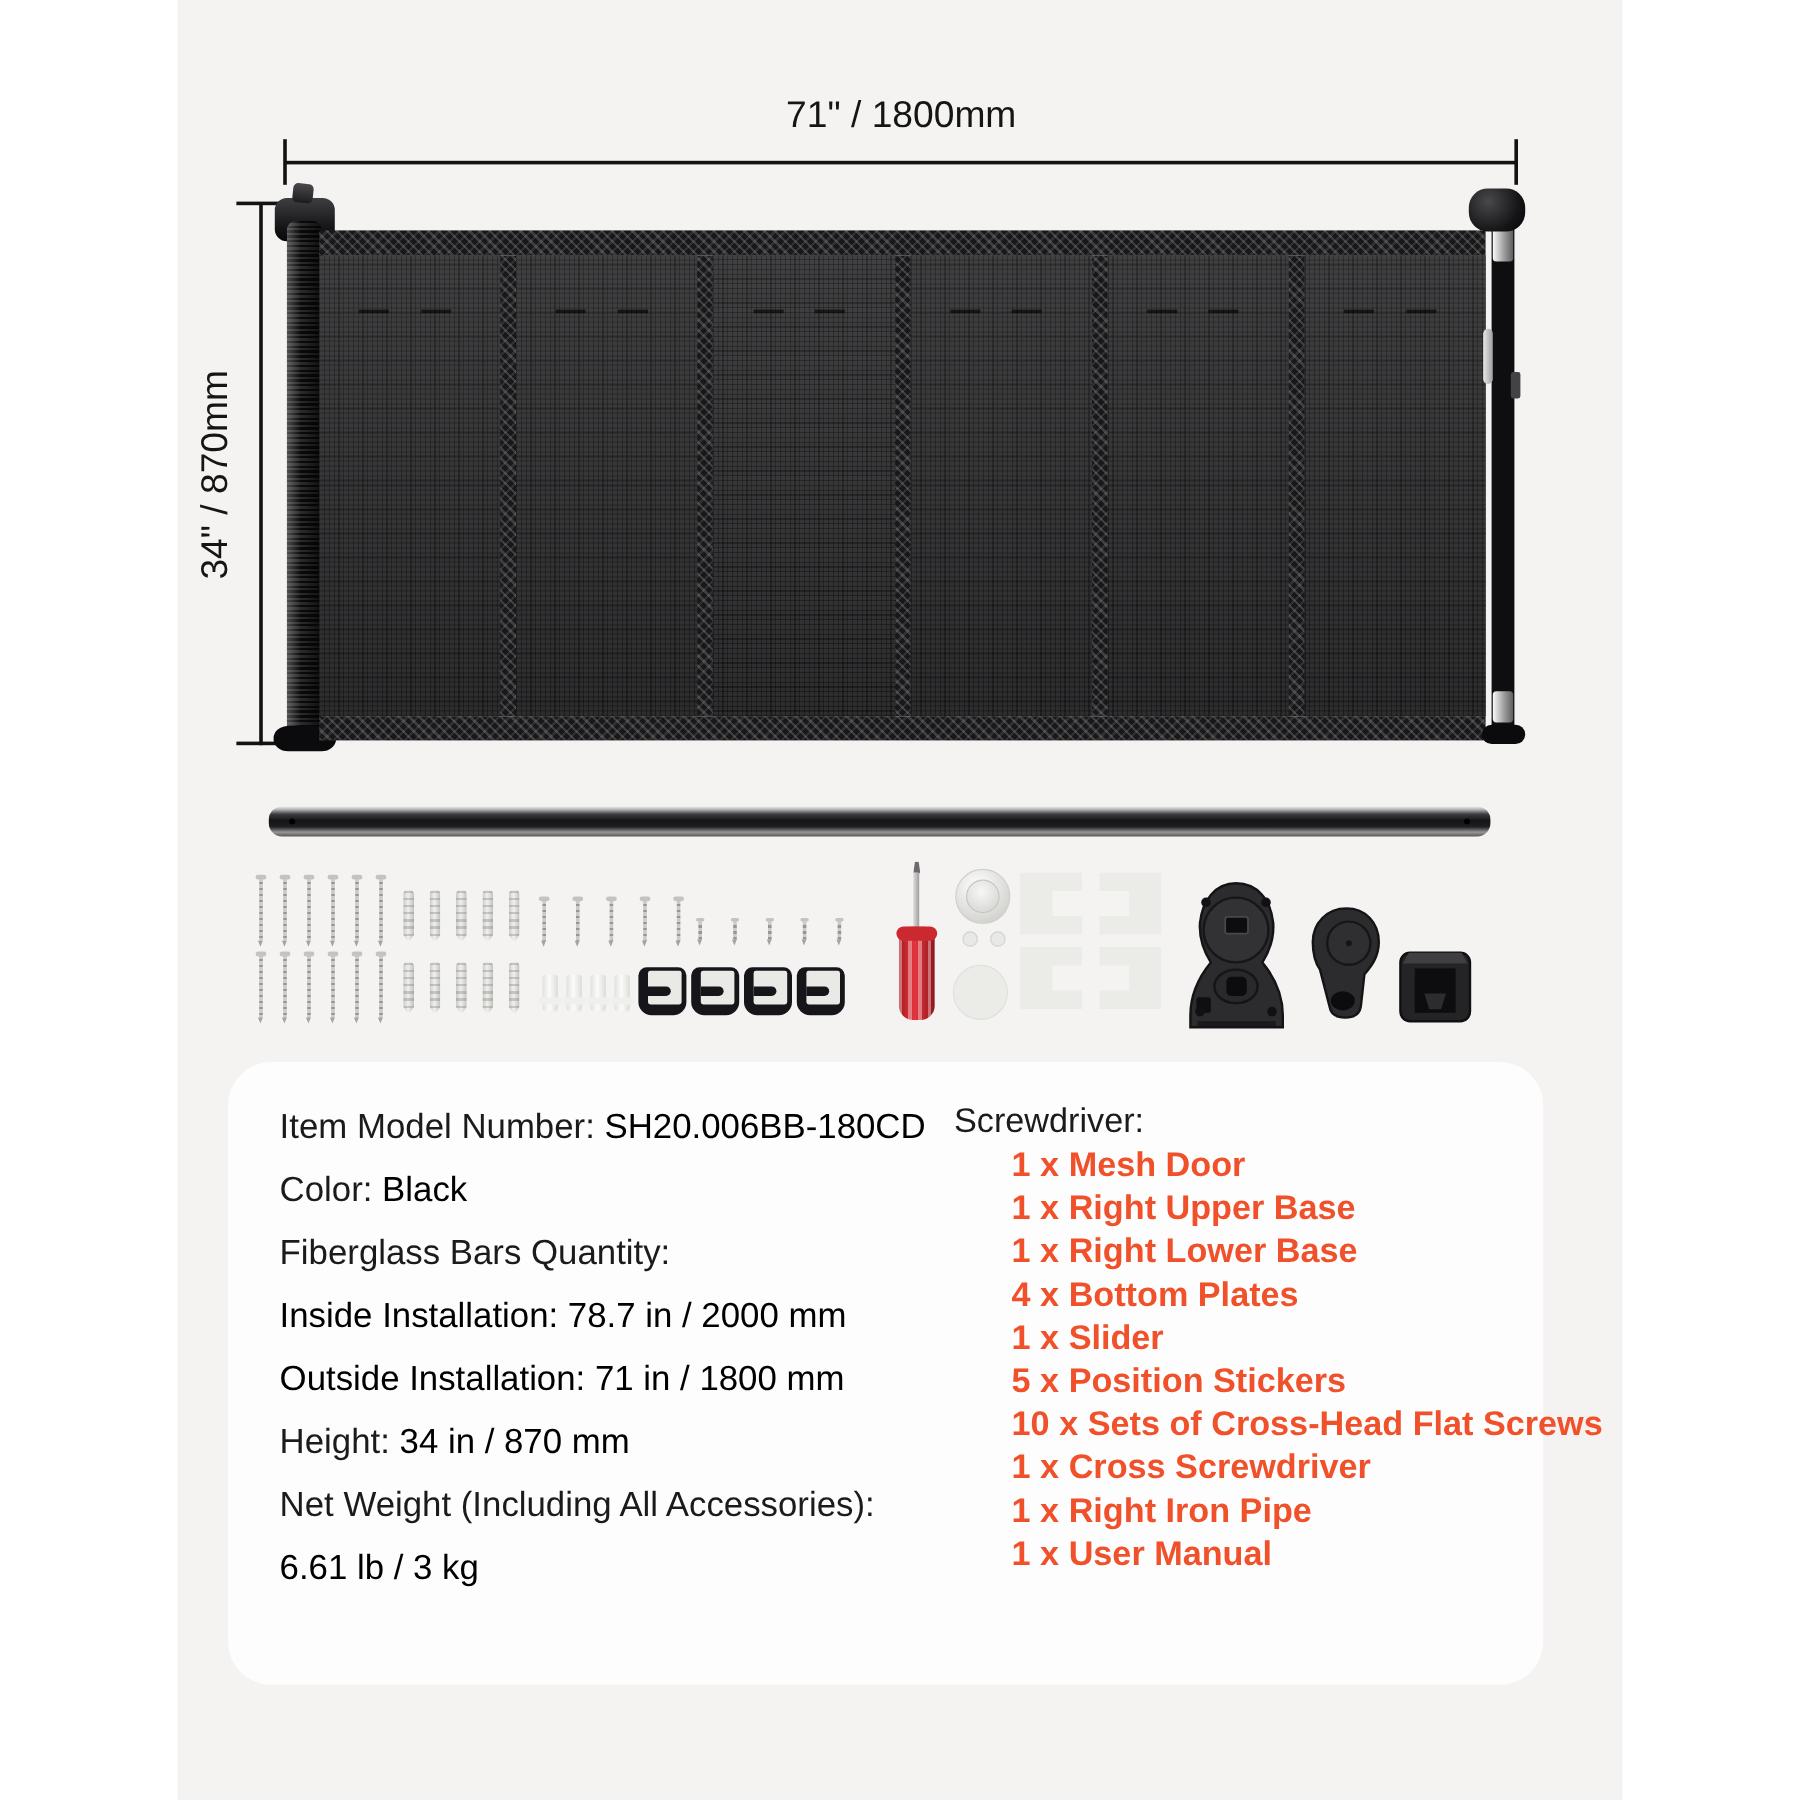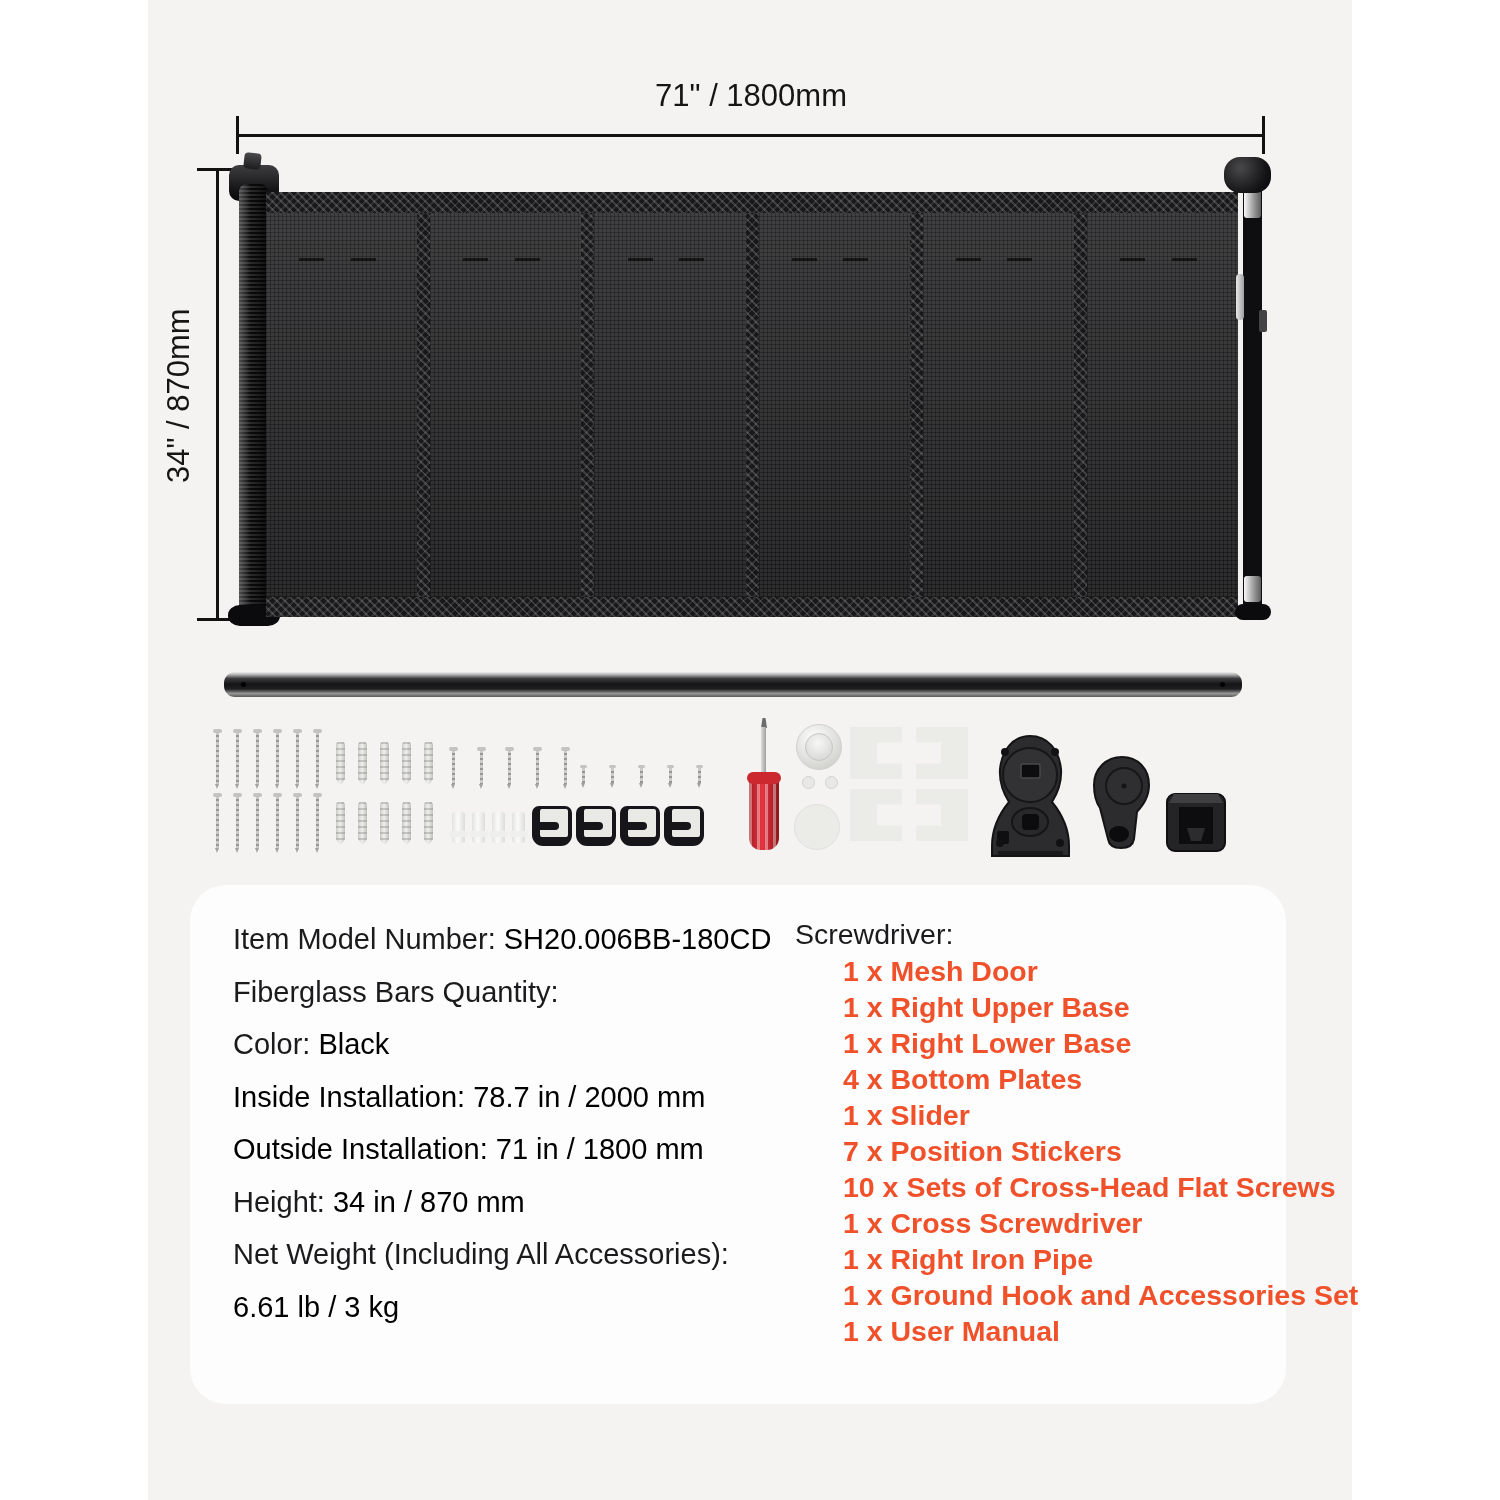--- a/index.html
+++ b/index.html
@@ -256,38 +256,37 @@
   <svg class="svgpart p-slider" width="62" height="65" viewBox="0 0 62 65">
     <rect x="2" y="6" width="58" height="57" rx="8" fill="#242427" stroke="#101012" stroke-width="2"></rect>
     <path d="M9,6 L53,6 L58,15 L4,15 Z" fill="#3f3f42"></path>
     <rect x="14" y="19" width="34" height="37" fill="#0d0d0f"></rect>
     <path d="M22,40 L40,40 L36,53 L26,53 Z" fill="#2c2c2e"></path>
   </svg>
 
   <div class="card">
     <div class="col-left">
         <div class="spec-line"><span class="spec-label">Item Model Number: </span><span class="spec-value">SH20.006BB-180CD</span></div>
+        <div class="spec-line"><span class="spec-label">Color: </span><span class="spec-value">Black</span></div>
         <div class="spec-line"><span class="spec-label">Fiberglass Bars Quantity:</span><span class="spec-value"></span></div>
-        <div class="spec-line"><span class="spec-label">Color: </span><span class="spec-value">Black</span></div>
         <div class="spec-line"><span class="spec-label"></span><span class="spec-value">Inside Installation: 78.7 in / 2000 mm</span></div>
         <div class="spec-line"><span class="spec-label"></span><span class="spec-value">Outside Installation: 71 in / 1800 mm</span></div>
         <div class="spec-line"><span class="spec-label">Height: </span><span class="spec-value">34 in / 870 mm</span></div>
         <div class="spec-line"><span class="spec-label">Net Weight (Including All Accessories):</span><span class="spec-value"></span></div>
         <div class="spec-line"><span class="spec-label"></span><span class="spec-value">6.61 lb / 3 kg</span></div>
       </div>
     <div class="col-right">
       <div class="acc-heading">Screwdriver:</div>
       <div>
           <div class="acc-item">1 x Mesh Door</div>
           <div class="acc-item">1 x Right Upper Base</div>
           <div class="acc-item">1 x Right Lower Base</div>
           <div class="acc-item">4 x Bottom Plates</div>
           <div class="acc-item">1 x Slider</div>
-          <div class="acc-item">7 x Position Stickers</div>
+          <div class="acc-item">5 x Position Stickers</div>
           <div class="acc-item">10 x Sets of Cross-Head Flat Screws</div>
           <div class="acc-item">1 x Cross Screwdriver</div>
           <div class="acc-item">1 x Right Iron Pipe</div>
-          <div class="acc-item">1 x Ground Hook and Accessories Set</div>
           <div class="acc-item">1 x User Manual</div>
         </div>
     </div>
   </div>
 </div>
 
 </body></html>

